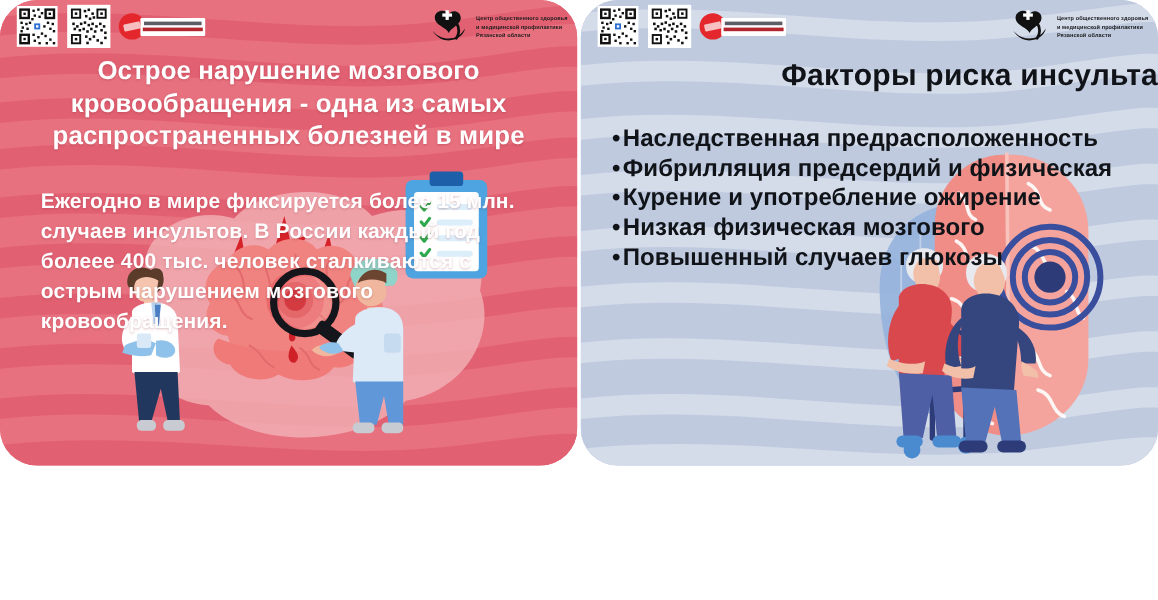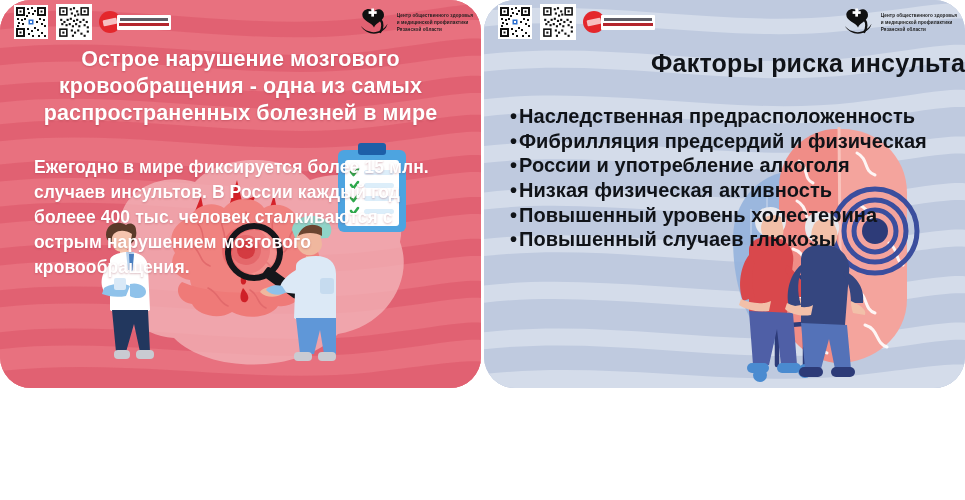--- a/index.html
+++ b/index.html
@@ -459,27 +459,24 @@
     <div class="r-title">Факторы риска инсульта</div>
 
     <ul class="r-list">
       <li>
         <span>Наследственная предрасположенность</span>
       </li>
       <li>
         <span>Фибрилляция предсердий и физическая</span>
       </li>
       <li>
-        <span>России и употребление алкоголя</span>
+        <span>Курение и употребление ожирение</span>
       </li>
       <li>
-        <span>Низкая физическая активность</span>
-      </li>
-      <li>
-        <span>Повышенный уровень холестерина</span>
+        <span>Низкая физическая мозгового</span>
       </li>
       <li>
         <span>Повышенный случаев глюкозы</span>
       </li>
     </ul>
 
     <div class="illus illus-right">
       <svg viewBox="0 0 250 275">
 
         <path d="M18 126 C18 88, 44 62, 74 58 L74 238 C40 230, 18 186, 18 126 Z" fill="#95b2dd" opacity=".9"></path>

